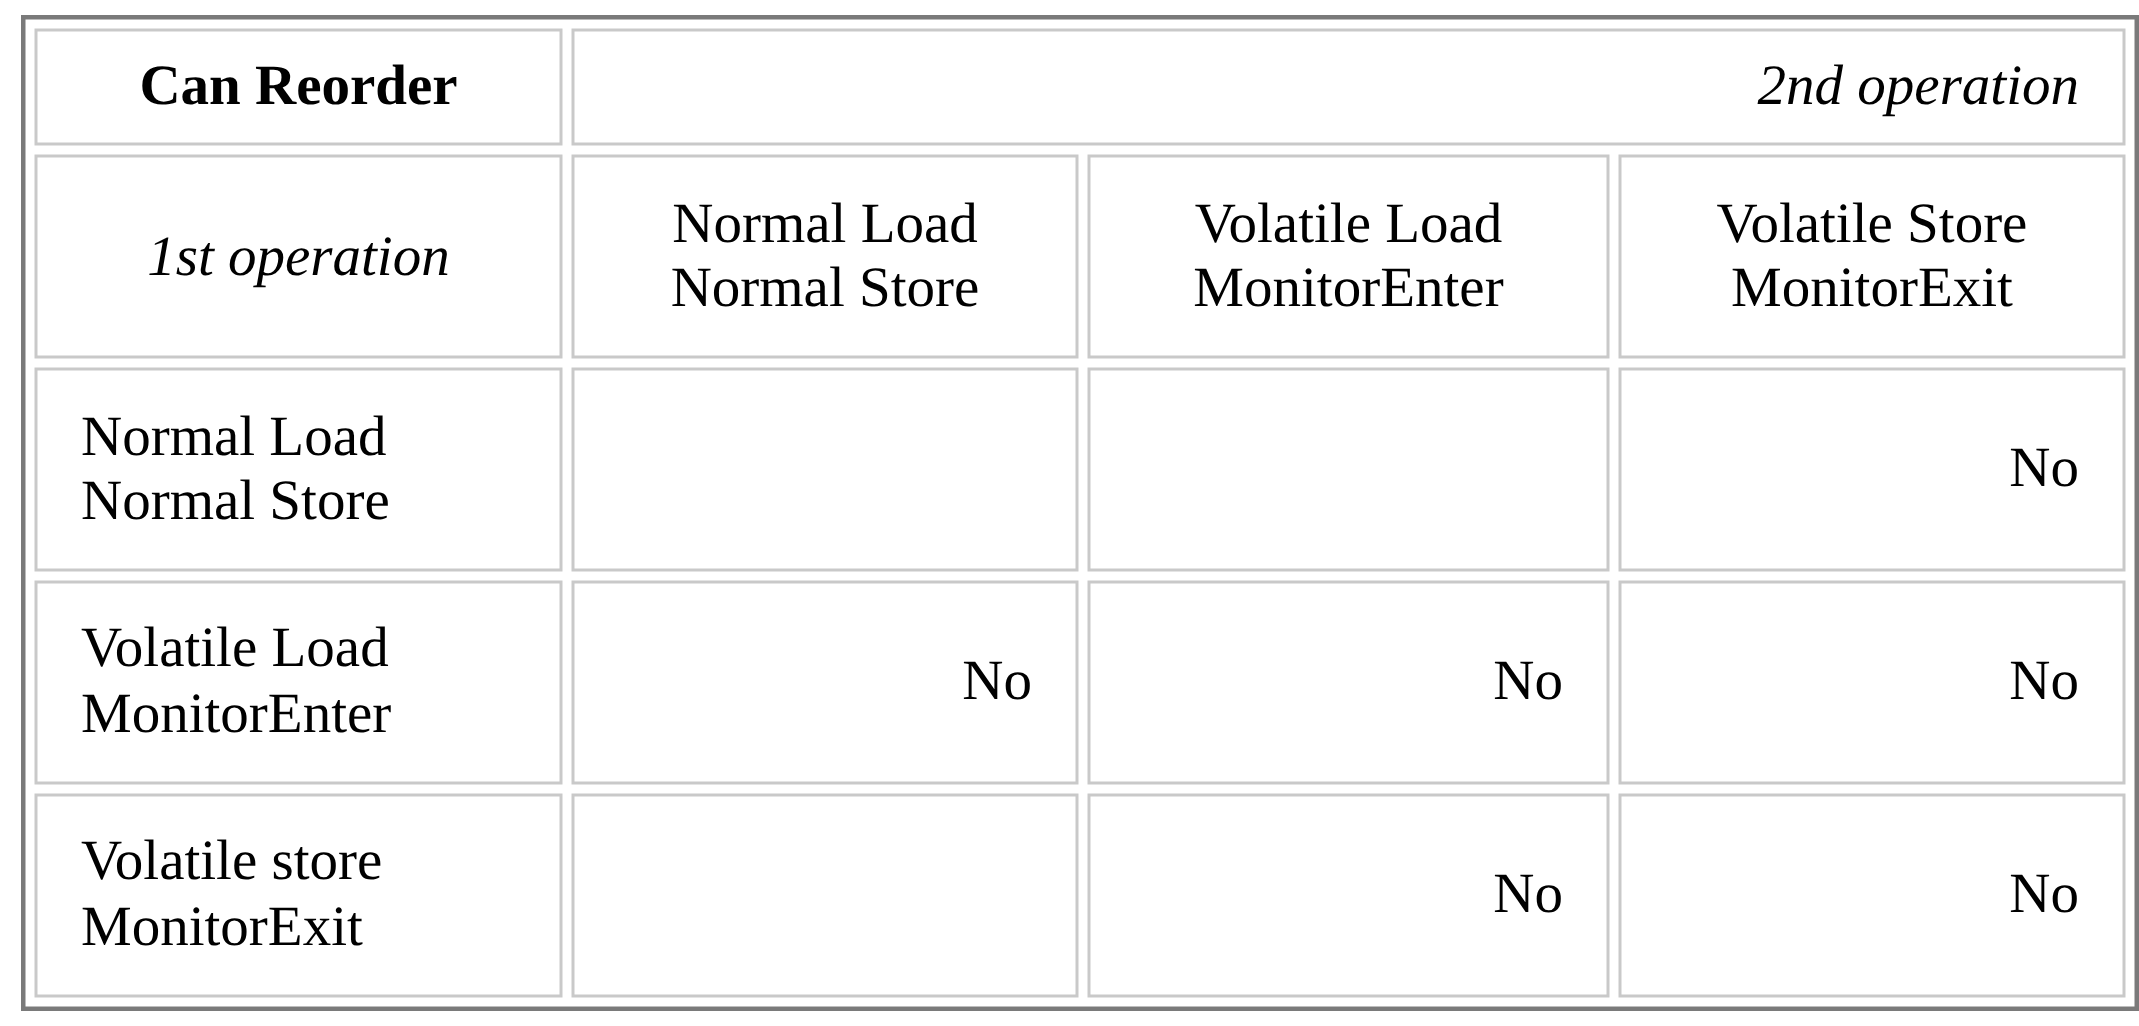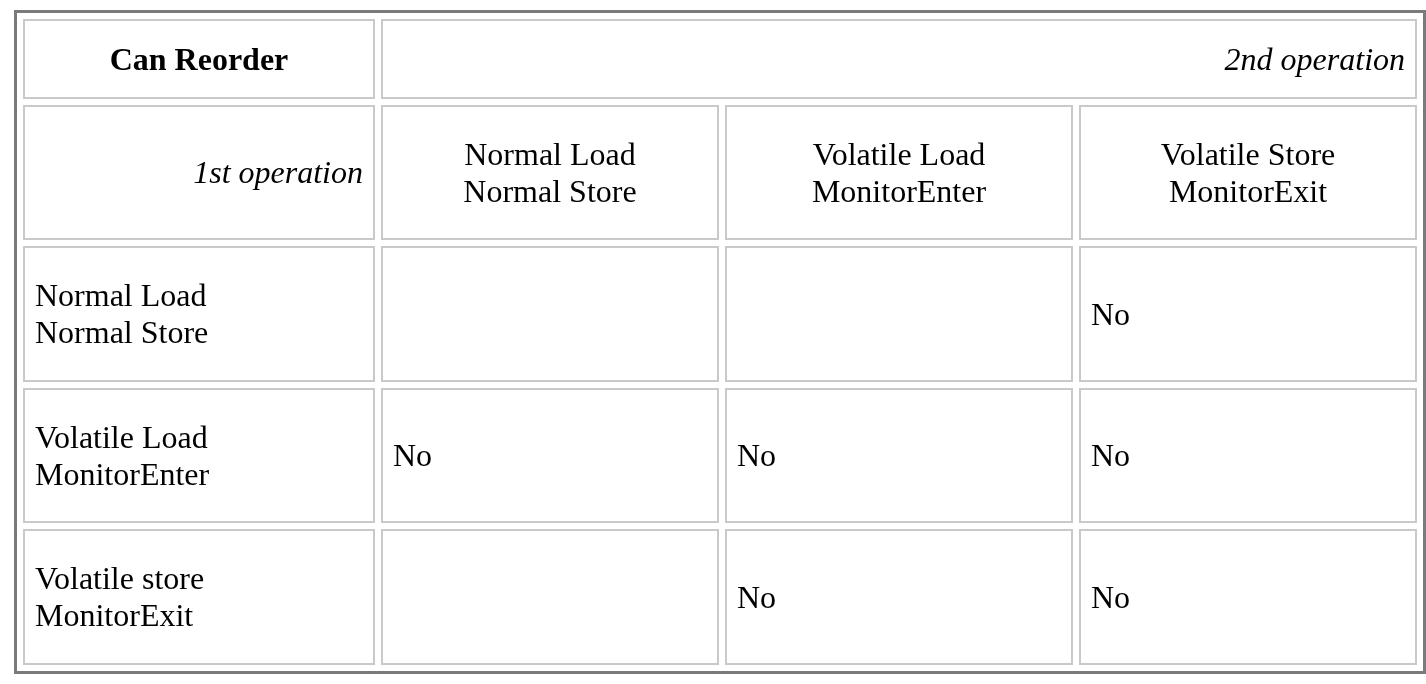--- a/index.html
+++ b/index.html
@@ -28,23 +28,23 @@
     width: 1398px;
     height: 664px;
     table-layout: fixed;
     border: 3px solid #7a7a7a;
     background: #ffffff;
   }
 
   table.reorder-table td {
     border: 2px solid #c9c9c9;
     background: #ffffff;
-    padding: 6px 10px;
+    padding: 6px 29px;
     vertical-align: middle;
-    font-size: 32px;
+    font-size: 38px;
     line-height: 1.15;
   }
 
   
   col.c1 { width: 352px; }
   col.c2 { width: 338px; }
   col.c3 { width: 348px; }
   col.c4 { width: 338px; }
 
   .cell-corner {
@@ -54,36 +54,36 @@
   }
 
   .cell-span-head {
     text-align: right;
     font-style: italic;
     font-size: 40px;
   }
 
   .cell-firstop {
     font-style: italic;
-    text-align: right;
+    text-align: center;
     font-size: 38px;
   }
 
   .cell-colhead {
     text-align: center;
     font-size: 38px;
   }
 
   .cell-rowhead {
     text-align: left;
     font-size: 38px;
   }
 
   .cell-value {
-    text-align: left;
+    text-align: right;
     font-size: 38px;
     margin-top: 12px;
   }
 
   .line { display: block; white-space: nowrap; }
 
   .empty { min-height: 1px; }
 </style>
 </head>
 <body>

